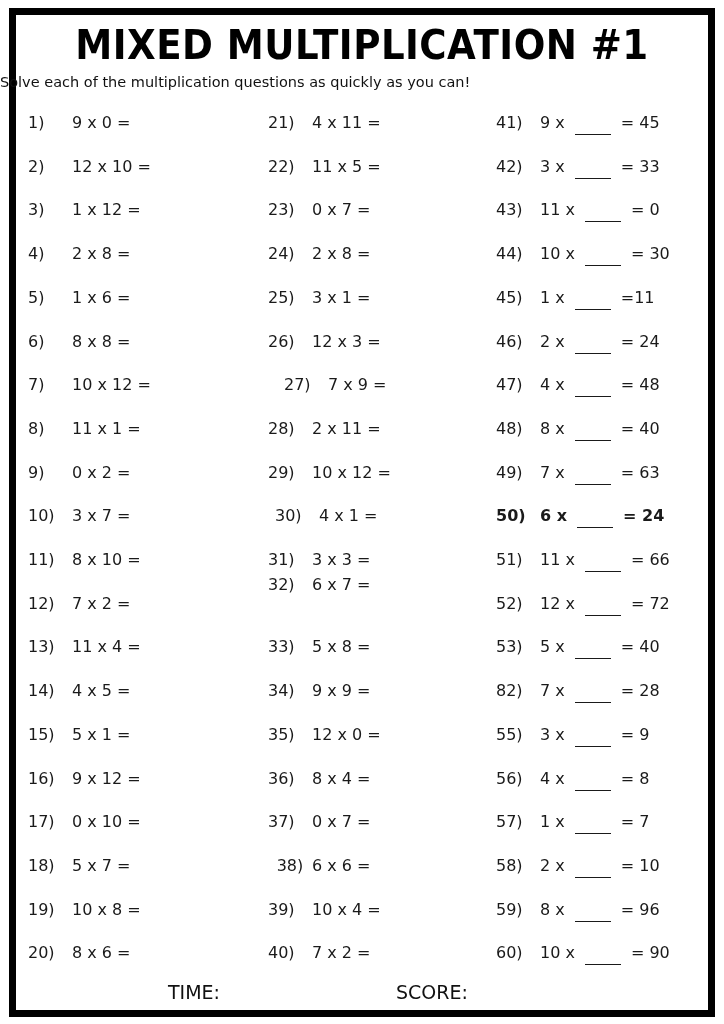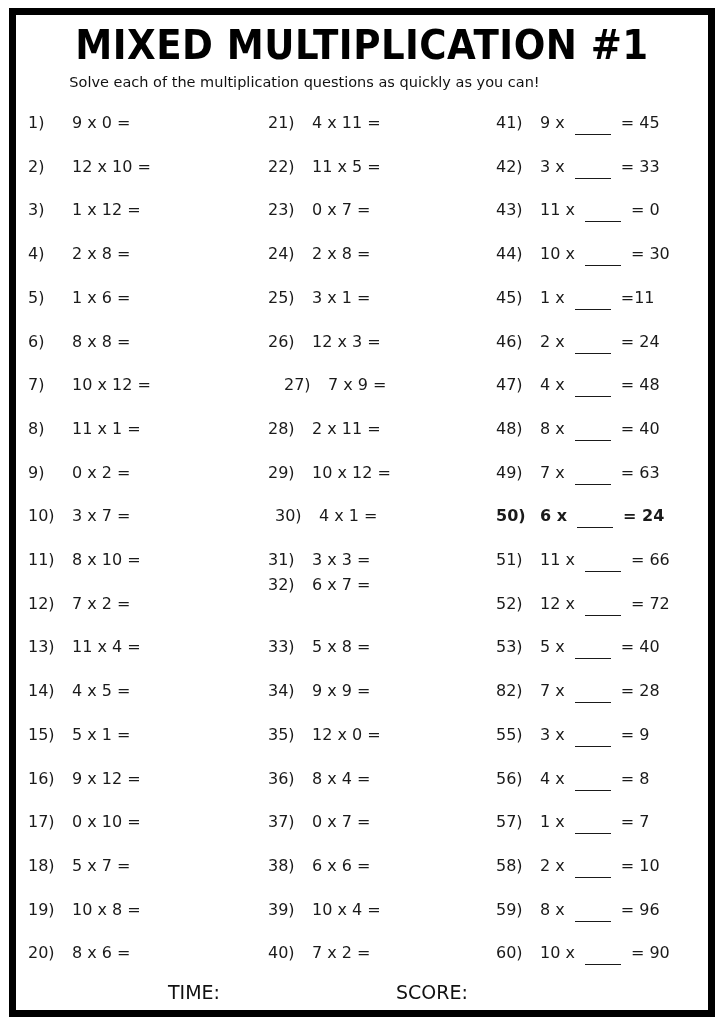--- a/index.html
+++ b/index.html
@@ -36,21 +36,20 @@
       letter-spacing: 0.5px;
       color: #000000;
       line-height: 50px;
       transform: scaleX(0.93);
     }
     .subtitle {
       position: absolute;
       left: 0;
       top: 72px;
       width: 609px;
-      text-align: center;
       font-family: "DejaVu Sans", sans-serif;
       font-size: 14.5px;
       color: #111111;
       line-height: 20px;
     }
     .column {
       position: absolute;
       top: 105px;
     }
     .q {
@@ -125,21 +124,21 @@
     <div class="q" style="top: 305.9px; left: 0px;"><span class="num">28)</span><span class="expr">2 x 11 =</span></div>
     <div class="q" style="top: 349.6px; left: 0px;"><span class="num">29)</span><span class="expr">10 x 12 =</span></div>
     <div class="q" style="top: 393.3px; left: 0px; margin-left: 7px;"><span class="num">30)</span><span class="expr">4 x 1 =</span></div>
     <div class="q" style="top: 437px; left: 0px;"><span class="num">31)</span><span class="expr">3 x 3 =</span></div>
     <div class="q" style="top: 462px; left: 0px;"><span class="num">32)</span><span class="expr">6 x 7 =</span></div>
     <div class="q" style="top: 524.4px; left: 0px;"><span class="num">33)</span><span class="expr">5 x 8 =</span></div>
     <div class="q" style="top: 568.1px; left: 0px;"><span class="num">34)</span><span class="expr">9 x 9 =</span></div>
     <div class="q" style="top: 611.8px; left: 0px;"><span class="num">35)</span><span class="expr">12 x 0 =</span></div>
     <div class="q" style="top: 655.5px; left: 0px;"><span class="num">36)</span><span class="expr">8 x 4 =</span></div>
     <div class="q" style="top: 699.2px; left: 0px;"><span class="num">37)</span><span class="expr">0 x 7 =</span></div>
-    <div class="q" style="top: 742.9px; left: 0px;"><span class="num">38)</span><span class="expr">6 x 6 =</span></div>
+    <div class="q" style="top: 742.9px; left: 0px; text-align: center;"><span class="num">38)</span><span class="expr">6 x 6 =</span></div>
     <div class="q" style="top: 786.6px; left: 0px;"><span class="num">39)</span><span class="expr">10 x 4 =</span></div>
     <div class="q" style="top: 830.3px; left: 0px;"><span class="num">40)</span><span class="expr">7 x 2 =</span></div>
   </div>
 <div id="col-2" class="column" style="left:496px;">
     <div class="q" style="top: 0px; left: 0px;"><span class="num">41)</span><span class="expr">9 x</span><span class="blank"></span><span class="expr">= 45</span></div>
     <div class="q" style="top: 43.7px; left: 0px;"><span class="num">42)</span><span class="expr">3 x</span><span class="blank"></span><span class="expr">= 33</span></div>
     <div class="q" style="top: 87.4px; left: 0px;"><span class="num">43)</span><span class="expr">11 x</span><span class="blank"></span><span class="expr">= 0</span></div>
     <div class="q" style="top: 131.1px; left: 0px;"><span class="num">44)</span><span class="expr">10 x</span><span class="blank"></span><span class="expr">= 30</span></div>
     <div class="q" style="top: 174.8px; left: 0px;"><span class="num">45)</span><span class="expr">1 x</span><span class="blank"></span><span class="expr">=11</span></div>
     <div class="q" style="top: 218.5px; left: 0px;"><span class="num">46)</span><span class="expr">2 x</span><span class="blank"></span><span class="expr">= 24</span></div>

